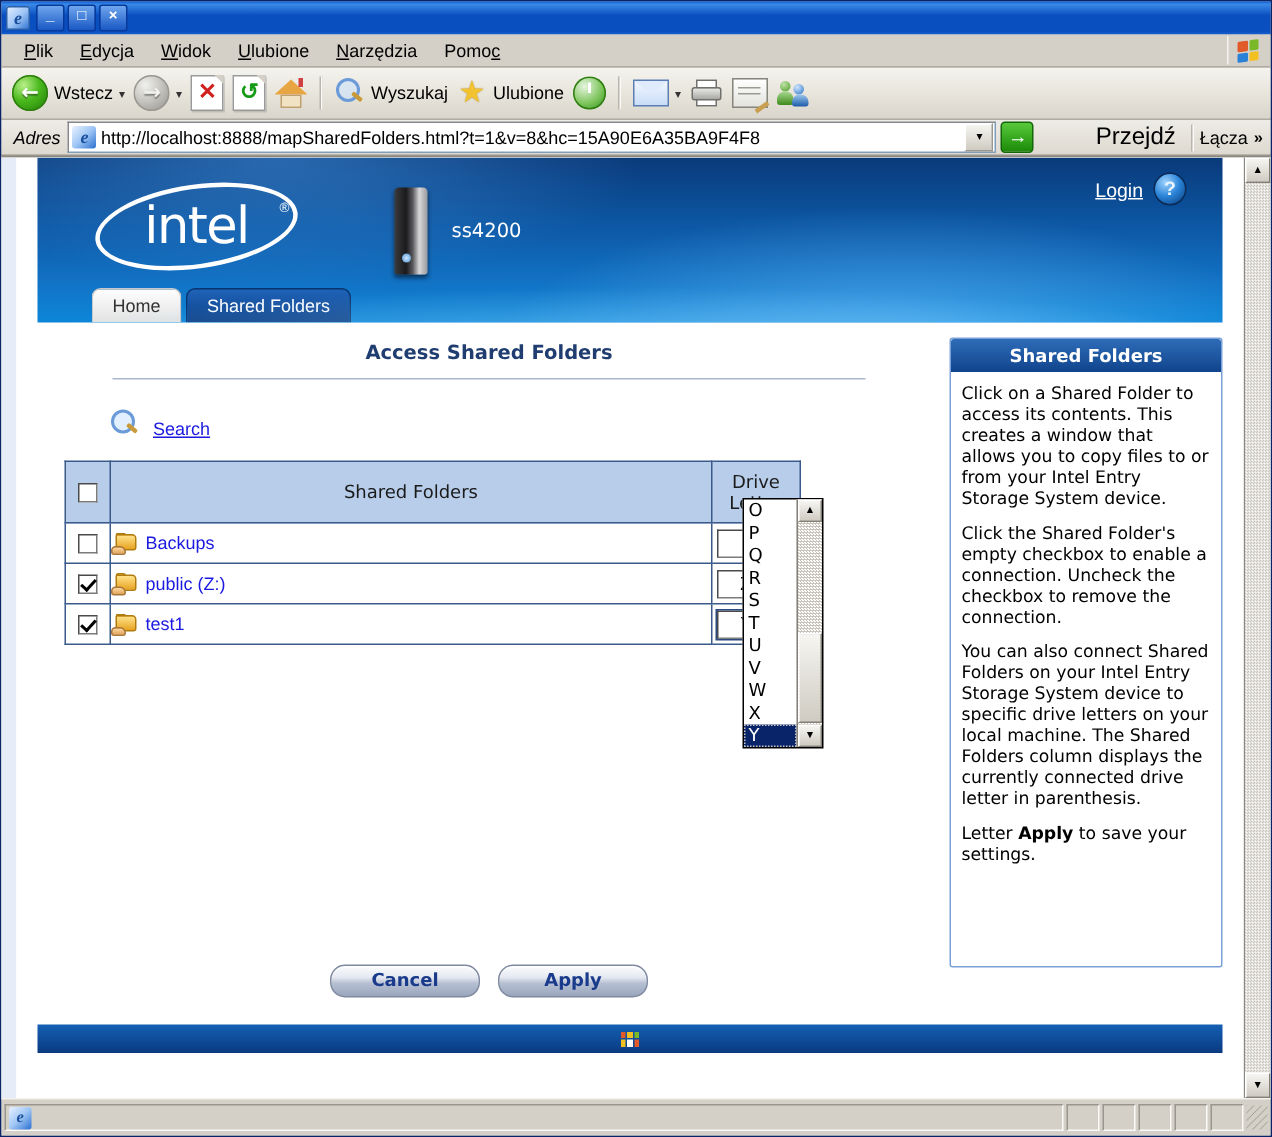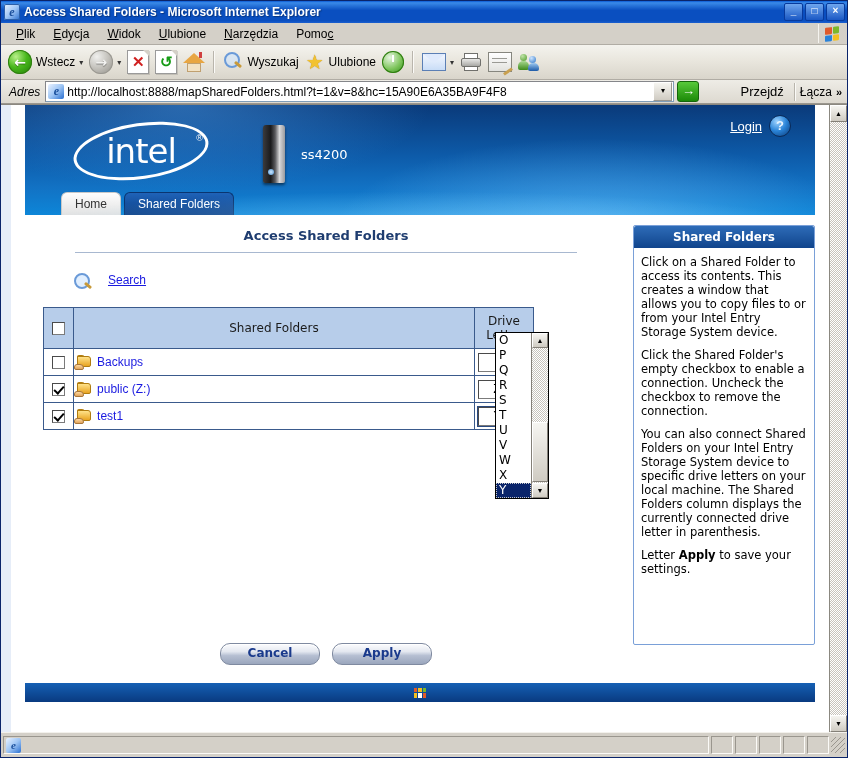--- a/index.html
+++ b/index.html
@@ -189,21 +189,21 @@
     border: 1px solid #9a968e; border-top-color: #fff; border-left-color: #fff;
     font-size: 8px; text-align: center; line-height: 16px; color: #000;
   }
   .go-btn { display: flex; align-items: center; padding: 0 6px 0 3px; white-space: nowrap; }
   .go-arrow {
     width: 20px; height: 19px;
     background: linear-gradient(to bottom,#57c93a,#1c8a08);
     border: 1px solid #14660a; border-radius: 3px;
     color: #fff; font-size: 13px; font-weight: bold; text-align: center; line-height: 18px;
   }
-  .go-label { font-size: 13px; margin-left: 4px; padding-left: 37px; }
+  .go-label { font-size: 16px; margin-left: 4px; padding-left: 37px; }
   .links-sep { width: 1px; height: 18px; background: #b9b5ac; border-right: 1px solid #fbfaf7; margin: 0 4px; }
   .links-label { font-size: 12px; white-space: nowrap; }
   .chev2 { font-size: 11px; font-weight: bold; margin-left: 4px; padding-right: 3px; }
 
   
   .viewport {
     flex: 1 1 auto;
     display: flex;
     background: #fff;
     border-top: 1px solid #8b8880;
@@ -231,21 +231,21 @@
       linear-gradient(to bottom, #0a3a7a 0%, #0d5aa8 45%, #1272c4 75%, #0d86d8 100%);
     position: relative;
     overflow: hidden;
   }
   .banner:after {
     content: ""; position: absolute; left: 0; right: 0; bottom: 0; height: 46px;
     background: radial-gradient(ellipse 600px 60px at 50% 140%, rgba(160,220,255,.5), rgba(160,220,255,0) 70%);
     pointer-events: none;
   }
   .intel-logo {
-    position: absolute; left: 48px; top: 18px;
+    position: absolute; left: 38px; top: 18px;
     width: 136px; height: 56px;
   }
   .intel-ring {
     position: absolute; inset: 0;
     border: 3px solid #fff; border-radius: 50%;
     transform: rotate(-8deg);
   }
   .intel-word {
     position: absolute; inset: 0;
     color: #fff; font-size: 34px; line-height: 56px; text-align: center;
@@ -321,21 +321,21 @@
     font-size: 13px; font-weight: bold; color: #1f3d70;
     padding-top: 13px;
     font-family: "DejaVu Sans", sans-serif;
   }
   .title-rule {
     height: 1px; background: #a8b8d0;
     margin: 9px 50px 0 50px;
   }
 
   .search-row {
-    display: flex; align-items: flex-start; gap: 15px;
+    display: flex; align-items: flex-end; gap: 9px;
     margin: 20px 0 0 48px;
   }
   .search-link { font-size: 12px; color: #1a1ae0; text-decoration: underline; }
 
   
   .tbl {
     margin: 14px 0 0 18px;
     width: 491px;
     border-collapse: collapse;
     border: 1px solid #3a5a8c;
@@ -567,21 +567,20 @@
       linear-gradient(135deg, transparent 45%, #9a968e 45%, #9a968e 55%, transparent 55%) 0 0/5px 5px;
   }
 </style>
 </head>
 <body>
 
 <div class="window">
 
   <div class="titlebar">
     <div class="title-icon"></div>
-    <div class="titlebar-text">Access Shared Folders - Microsoft Internet Explorer</div>
     <div class="win-btns">
       <div class="win-btn"><i>_</i></div>
       <div class="win-btn"><i>□</i></div>
       <div class="win-btn"><i>×</i></div>
     </div>
   </div>
 
   <div class="menubar">
     <div class="menu-item"><u>P</u>lik</div>
     <div class="menu-item"><u>E</u>dycja</div>

